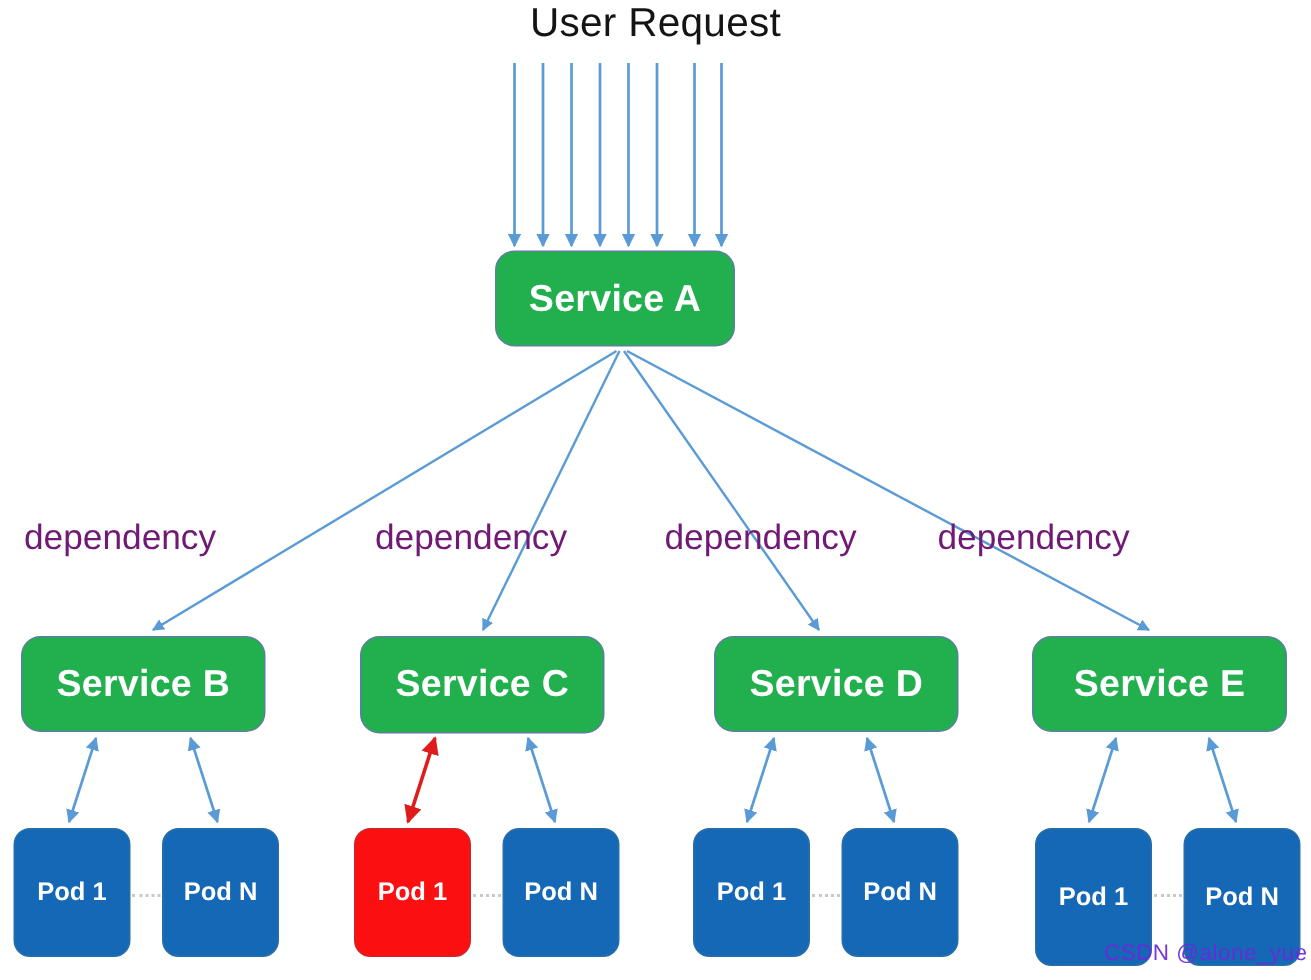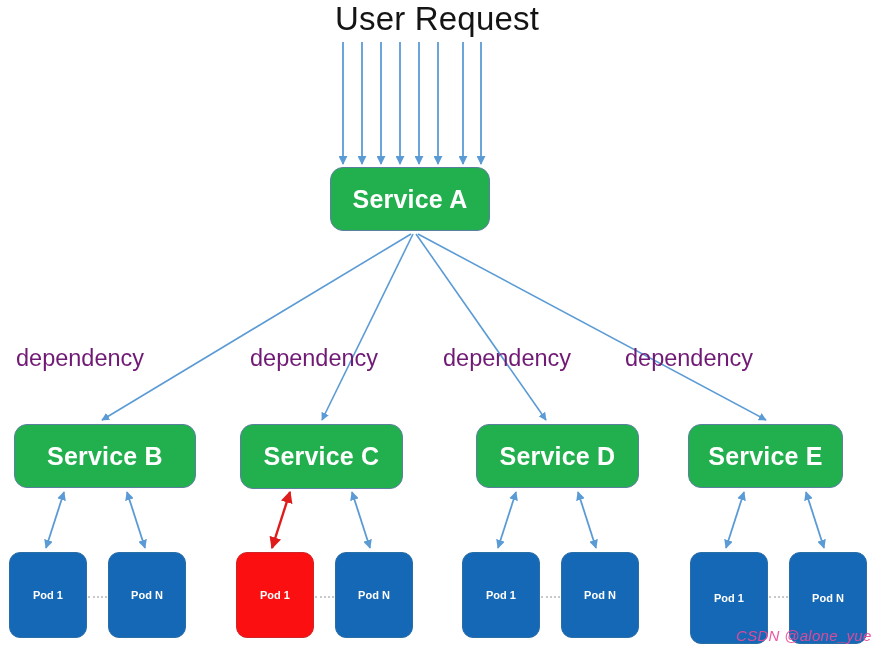--- a/index.html
+++ b/index.html
@@ -38,56 +38,55 @@
   }
   .service-node {
     background: #22b04e;
     font-size: 25px;
     font-weight: bold;
     letter-spacing: 0.2px;
     border-radius: 13px;
   }
   .pod-node {
     background: #1568b5;
-    font-size: 11px;
+    font-size: 17px;
     font-weight: bold;
     border-radius: 11px;
     border: 1px solid #2a6ea8;
   }
   .pod-node.alert {
     background: #fb0f10;
     border: 1px solid #d02526;
   }
   .label-text {
     position: absolute;
     color: #701a75;
     font-size: 24px;
     white-space: nowrap;
   }
   #title-user-request {
-    font-size: 33px;
+    font-size: 27px;
     color: #141414;
     letter-spacing: 0.2px;
   }
   .dep-label {
     font-size: 23.5px;
   }
   .pod-link {
     position: absolute;
     height: 0;
     border-top: 2px dotted #c9c9c9;
   }
   #watermark {
     position: absolute;
     font-size: 15px;
-    color: #ec4899;
+    color: #6d28d9;
     opacity: 0.92;
     white-space: nowrap;
     letter-spacing: 0.3px;
-    font-style: italic;
   }
 </style>
 </head>
 <body>
 
 <div id="diagram-root">
 
   <svg id="arrow-layer" viewBox="0 0 874 653" width="874" height="653" xmlns="http://www.w3.org/2000/svg">
     <defs>
       <marker id="ah-blue" viewBox="0 0 10 10" refX="9" refY="5" markerWidth="5" markerHeight="5" orient="auto-start-reverse">
@@ -144,21 +143,21 @@
 
   <div class="node service-node" style="left:330px; top:167px; width:160px; height:64px;">
     <span>Service A</span>
   </div>
 
   <div class="label-text dep-label" style="left:16px; top:345px;">dependency</div>
   <div class="label-text dep-label" style="left:250px; top:345px;">dependency</div>
   <div class="label-text dep-label" style="left:443px; top:345px;">dependency</div>
   <div class="label-text dep-label" style="left:625px; top:345px;">dependency</div>
 
-  <div class="node service-node" style="left:14px; top:424px; width:182px; height:64px;">
+  <div class="node service-node" style="left:14px; top:424px; width:163px; height:64px;">
     <span>Service B</span>
   </div>
   <div class="node pod-node" style="left:9px; top:552px; width:78px; height:86px;">
     <span>Pod 1</span>
   </div>
   <div class="pod-link" style="left:88px; top:596px; width:19px;"></div>
   <div class="node pod-node" style="left:108px; top:552px; width:78px; height:86px;">
     <span>Pod N</span>
   </div>
 
@@ -177,21 +176,21 @@
     <span>Service D</span>
   </div>
   <div class="node pod-node" style="left:462px; top:552px; width:78px; height:86px;">
     <span>Pod 1</span>
   </div>
   <div class="pod-link" style="left:541px; top:596px; width:19px;"></div>
   <div class="node pod-node" style="left:561px; top:552px; width:78px; height:86px;">
     <span>Pod N</span>
   </div>
 
-  <div class="node service-node" style="left:688px; top:424px; width:155px; height:64px;">
+  <div class="node service-node" style="left:688px; top:424px; width:170px; height:64px;">
     <span>Service E</span>
   </div>
   <div class="node pod-node" style="left:690px; top:552px; width:78px; height:92px;">
     <span>Pod 1</span>
   </div>
   <div class="pod-link" style="left:769px; top:596px; width:19px;"></div>
   <div class="node pod-node" style="left:789px; top:552px; width:78px; height:92px;">
     <span>Pod N</span>
   </div>
 

